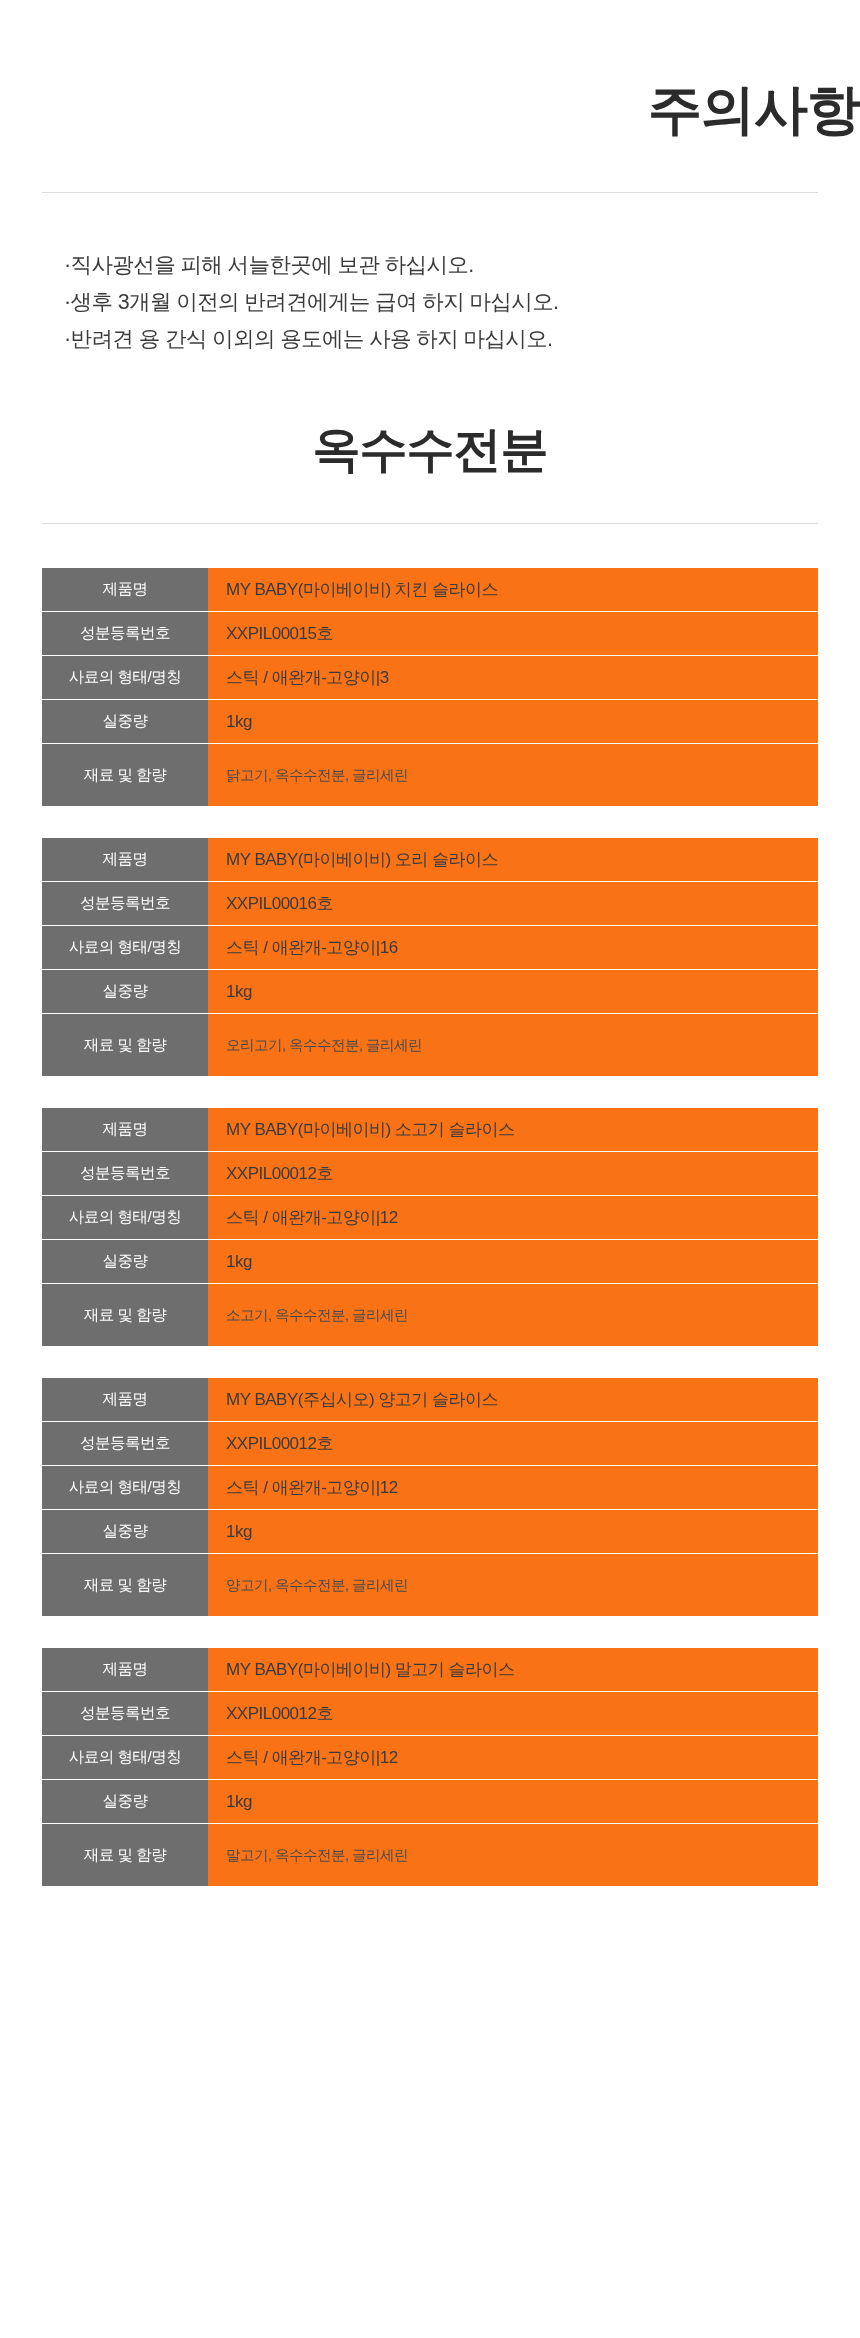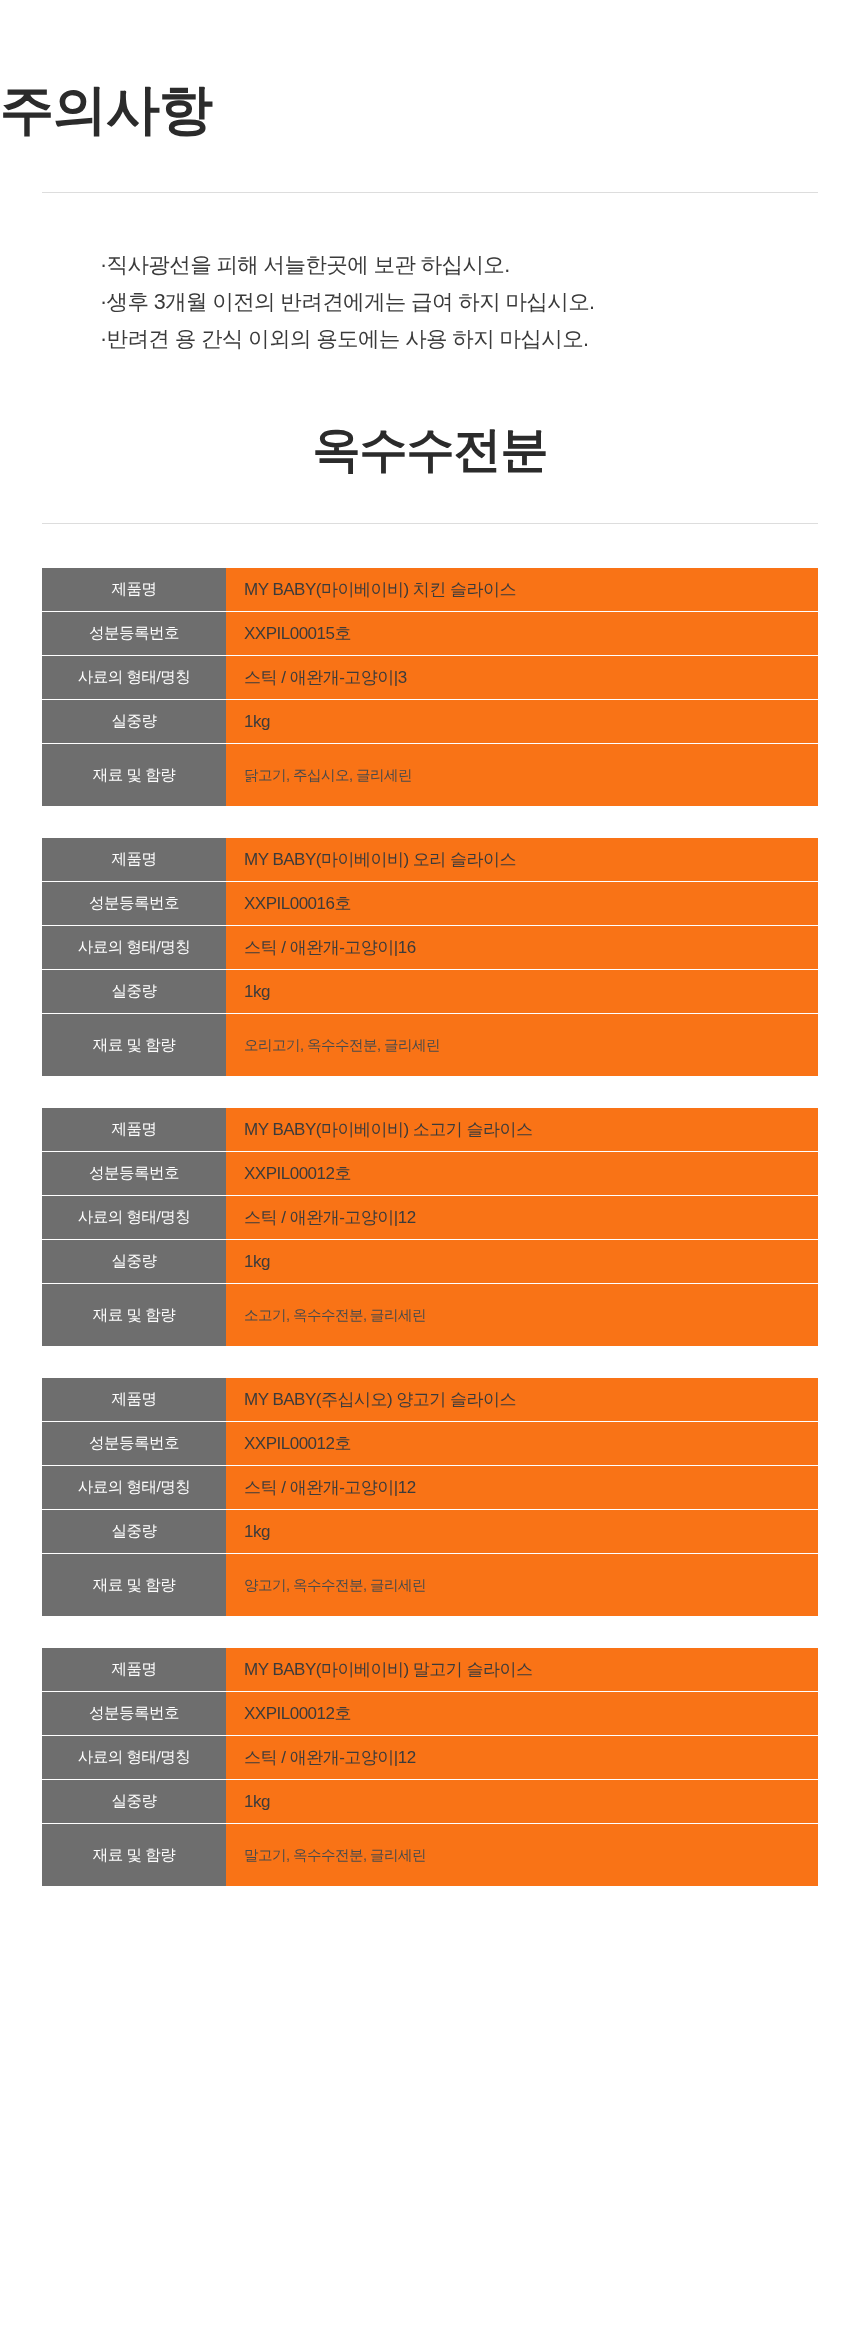--- a/index.html
+++ b/index.html
@@ -18,36 +18,36 @@
     width: 860px;
     min-height: 2338px;
     box-sizing: border-box;
     background: #ffffff;
     position: relative;
     overflow: hidden;
   }
 
   
   .heading-caution {
-    text-align: left;
+    text-align: right;
     font-size: 54px;
     font-weight: bold;
     letter-spacing: -1px;
     color: #2b2b2b;
     padding-top: 42px;
     line-height: 1.15;
   }
   .rule {
     border: 0;
     border-top: 1px solid #dddddd;
     margin: 52px 42px 0 42px;
   }
   .caution-list {
     margin: 54px 0 0 0;
-    padding: 0 0 0 100px;
+    padding: 0 0 0 64px;
     list-style: none;
   }
   .caution-list li {
     font-size: 21.5px;
     line-height: 1.72;
     color: #3a3a3a;
     letter-spacing: -0.6px;
     white-space: nowrap;
   }
 
@@ -73,21 +73,21 @@
     margin-top: 44px;
   }
   table.spec {
     width: 100%;
     border-collapse: collapse;
     table-layout: fixed;
     margin-bottom: 32px;
     background: #f2f2f2;
   }
   table.spec th {
-    width: 184px;
+    width: 166px;
     background: #6e6e6e;
     color: #ffffff;
     font-size: 15.5px;
     font-weight: normal;
     letter-spacing: -0.5px;
     text-align: center;
     padding: 0;
     height: 43px;
     border-bottom: 1px solid #ffffff;
     vertical-align: middle;
@@ -148,21 +148,21 @@
         <tr>
           <th>사료의 형태/명칭</th>
           <td>스틱  /  애완개-고양이|3</td>
         </tr>
         <tr>
           <th>실중량</th>
           <td>1kg</td>
         </tr>
         <tr>
           <th>재료 및 함량</th>
-          <td>닭고기, 주십시오, 글리세린</td>
+          <td>닭고기, 옥수수전분, 글리세린</td>
         </tr>
       </tbody>
     </table>
 
     <table class="spec">
       <tbody>
         <tr>
           <th>제품명</th>
           <td>MY BABY(마이베이비) 오리 슬라이스</td>
         </tr>

